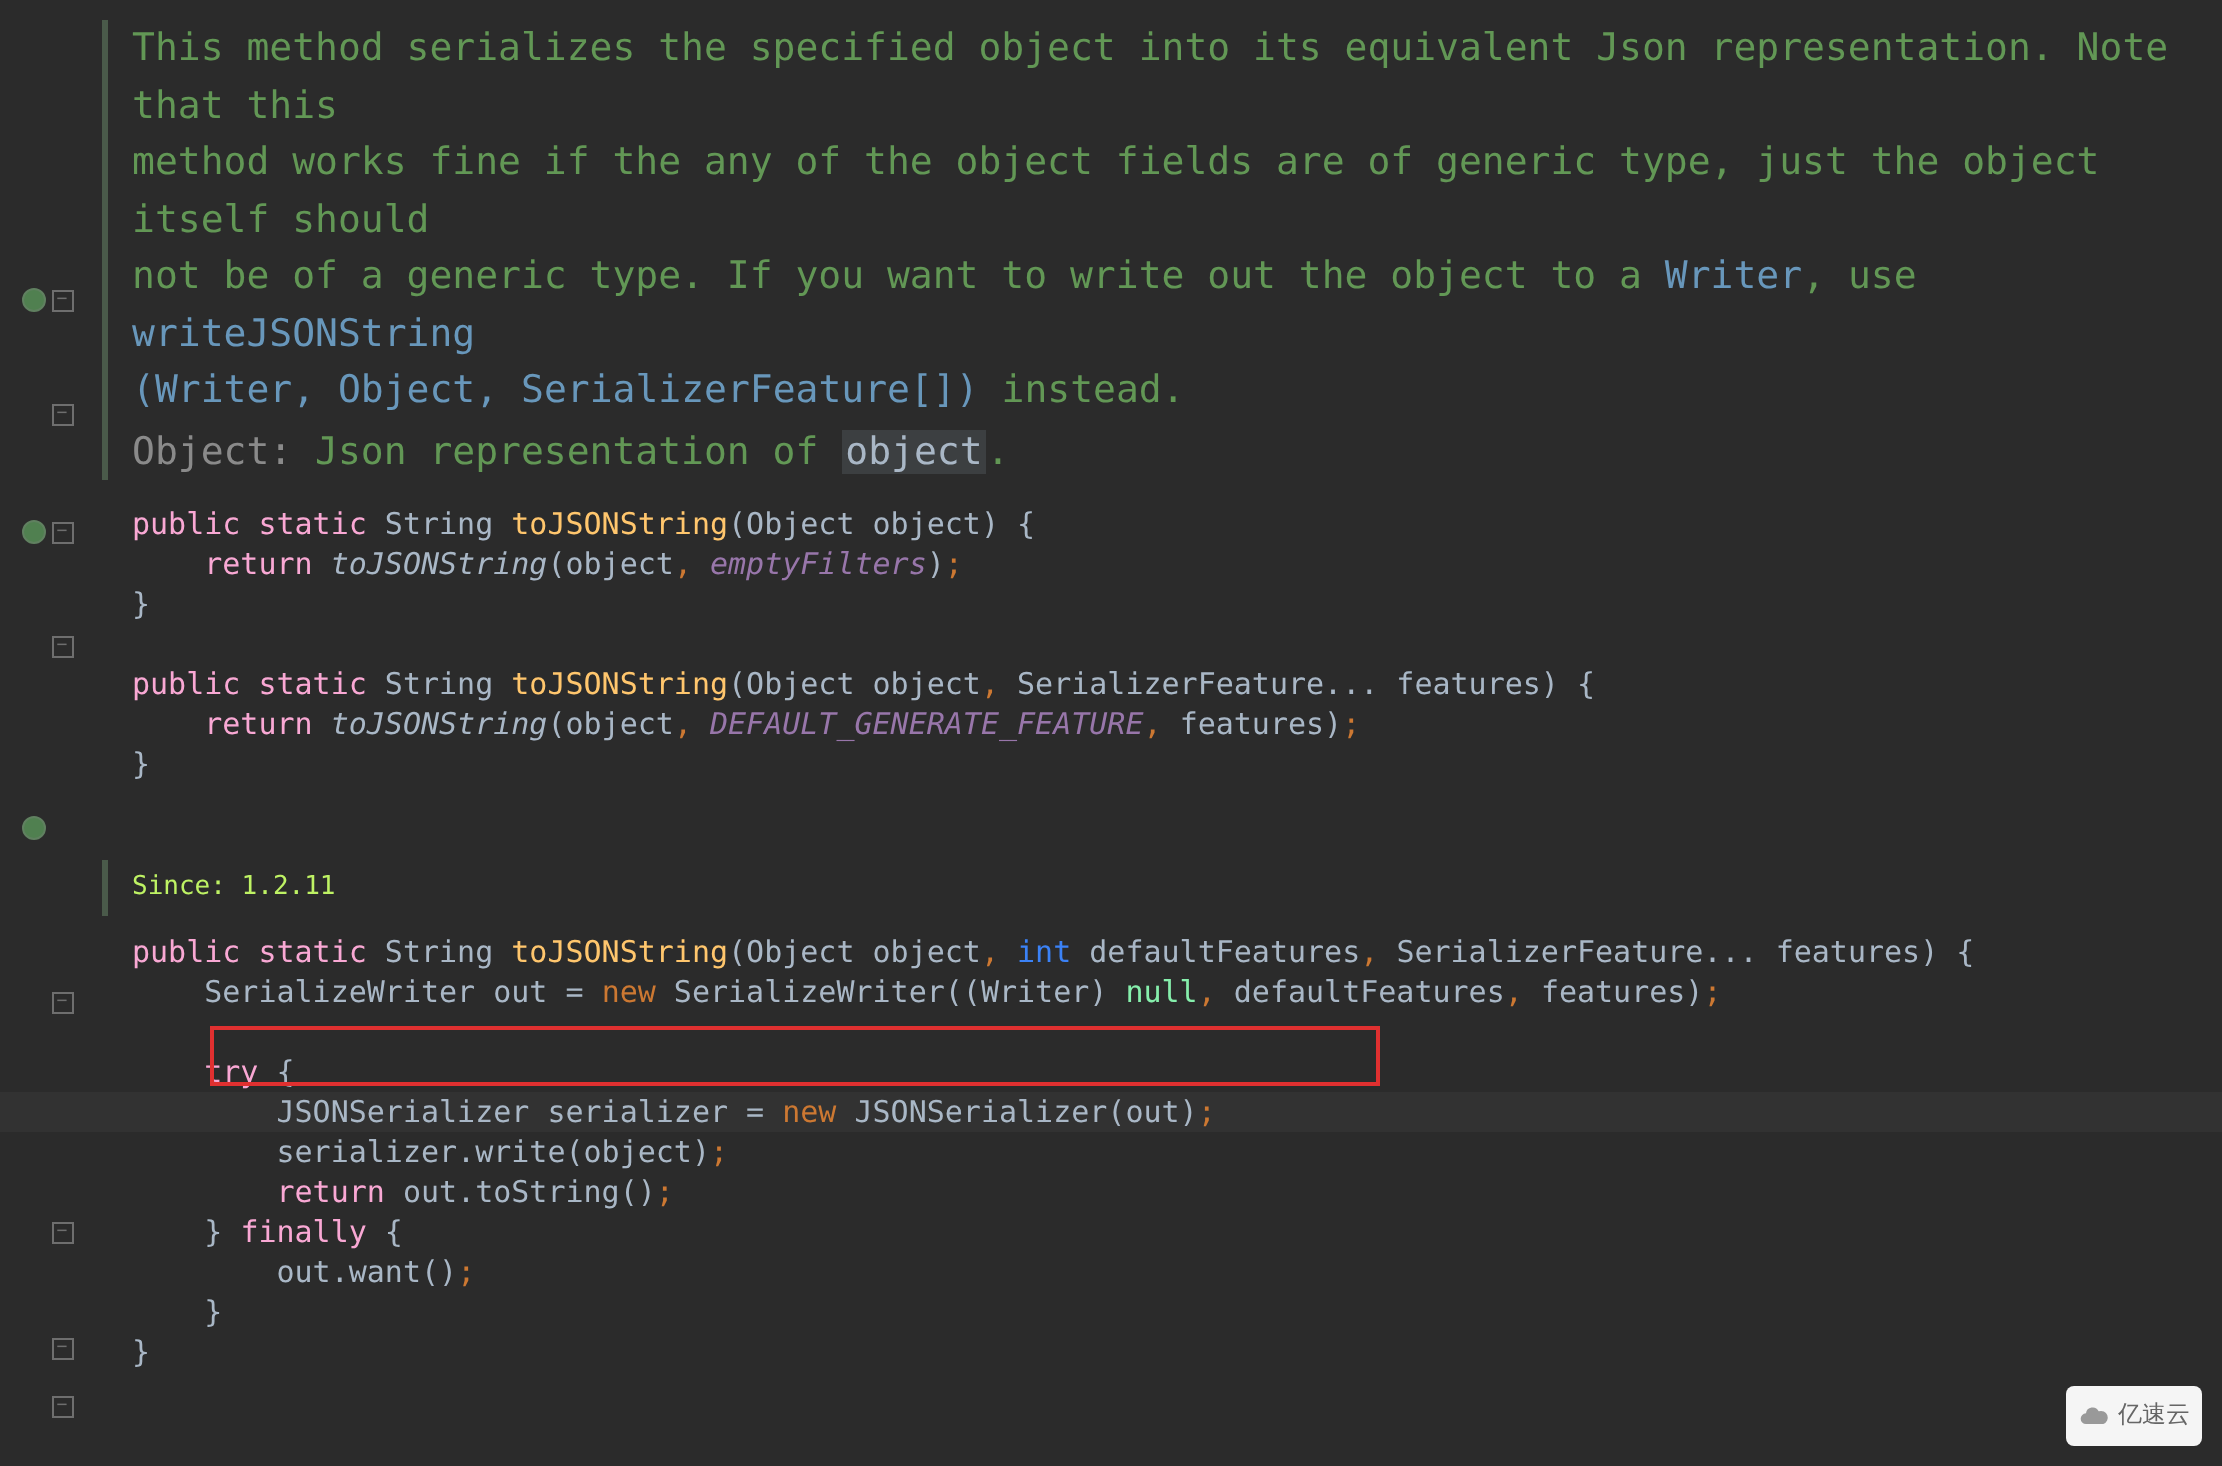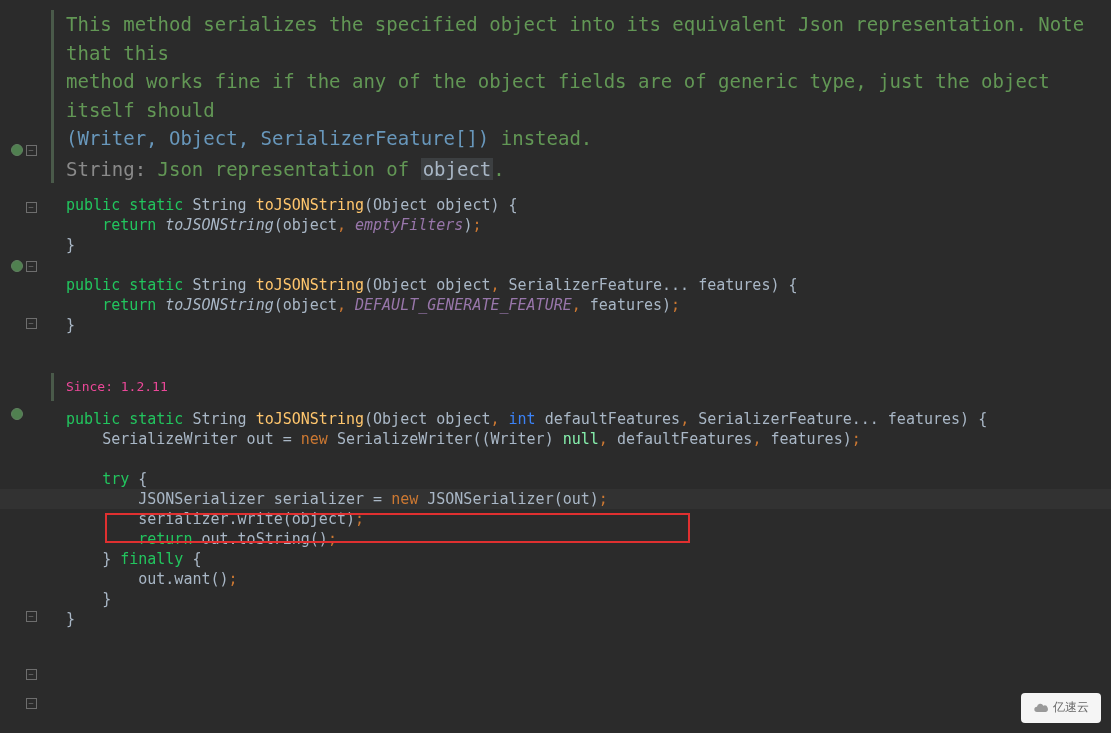--- a/index.html
+++ b/index.html
@@ -77,21 +77,21 @@
       background: #3c3f41;
       padding: 0 2px;
     }
     .code-line {
       white-space: pre;
       height: 20px;
       line-height: 20px;
       font-size: 15px;
     }
     .code-block { margin-top: 12px; }
-    .k-mod { color: #22c55e; }
+    .k-mod { color: #f9a8d4; }
     .k-type { color: #a9b7c6; }
     .k-method { color: #ffc66d; }
     .k-plain { color: #a9b7c6; }
     .k-static-italic { color: #9876aa; font-style: italic; }
     .k-new { color: #cc7832; }
     .k-null { color: #86efac; }
     .k-int { color: #3b82f6; }
     .semi { color: #cc7832; }
     .highlight-line {
       background: #323232;
@@ -101,31 +101,31 @@
     }
     .red-box {
       border: 2px solid #e03030;
       position: absolute;
       pointer-events: none;
     }
     .since-block {
       border-left: 3px solid #4a5a4a;
       padding-left: 12px;
       margin-left: -15px;
-      color: #ec4899;
+      color: #bef264;
       font-size: 13px;
       line-height: 1.5;
       padding-top: 4px;
       padding-bottom: 4px;
     }
     .watermark {
       position: absolute;
       bottom: 10px;
       right: 10px;
-      width: 80px;
+      width: 68px;
       height: 30px;
       background: #f5f5f5;
       border-radius: 4px;
       display: flex;
       align-items: center;
       justify-content: center;
       font-size: 12px;
       color: #666;
     }
     .watermark svg { margin-right: 4px; }
@@ -169,24 +169,27 @@
         <div class="fold-icon">−</div>
       </div>
   </div>
 
   <div class="code-area">
 
     <div class="doc-block">
       <div><span>This method serializes the specified object into its equivalent Json representation. Note that this</span></div>
       <div><span>method works fine if the any of the object fields are of generic type, just the object itself should</span></div>
       <div>
+        <span>not be of a generic type. If you want to write out the object to a </span><span class="doc-link">Writer</span><span>, use </span><span class="doc-link">writeJSONString</span>
+      </div>
+      <div>
         <span class="doc-link">(</span><span class="doc-link">Writer</span><span class="doc-link">, </span><span class="doc-link">Object</span><span class="doc-link">, </span><span class="doc-link">SerializerFeature[]</span><span class="doc-link">)</span><span> instead.</span>
       </div>
       <div style="margin-top:2px">
-        <span class="doc-param-label">String: </span><span>Json representation of </span><span class="doc-param-code">object</span><span>.</span>
+        <span class="doc-param-label">Object: </span><span>Json representation of </span><span class="doc-param-code">object</span><span>.</span>
       </div>
     </div>
 
     <div class="code-block">
       <div class="code-line"><span class="k-mod">public static</span><span class="k-type"> String </span><span class="k-method">toJSONString</span><span class="k-plain">(Object object) {</span></div>
       <div class="code-line">    <span class="k-mod">return</span><span class="k-plain" style="font-style:italic"> toJSONString</span><span class="k-plain">(object</span><span class="semi">, </span><span class="k-static-italic">emptyFilters</span><span class="k-plain">)</span><span class="semi">;</span></div>
       <div class="code-line"><span class="k-plain">}</span></div>
     </div>
 
     <div class="code-block" style="margin-top:20px">

